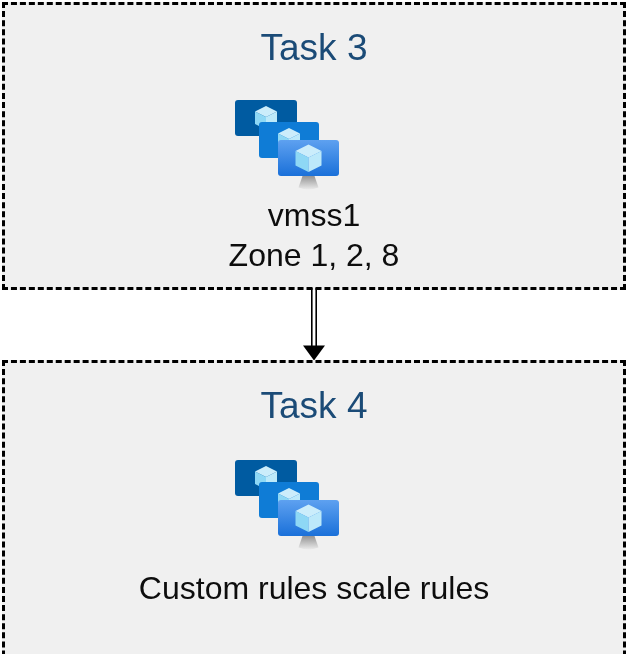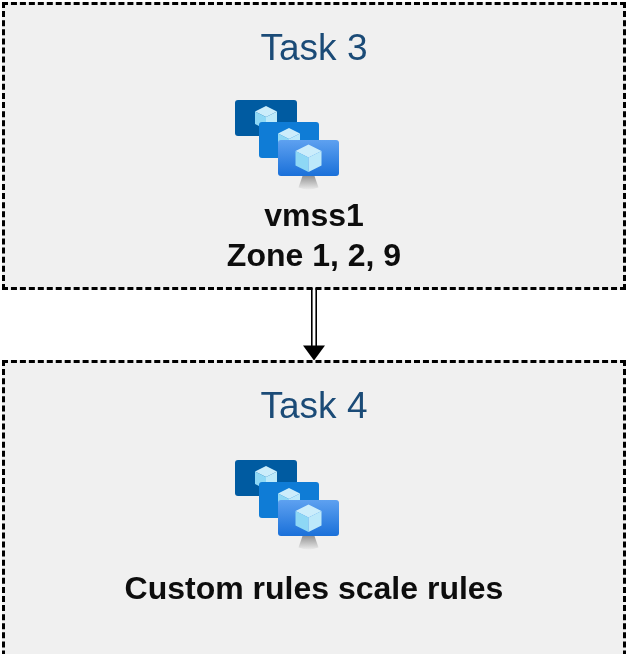--- a/index.html
+++ b/index.html
@@ -46,21 +46,20 @@
   .task-box-2 .vmss-icon { top: 97px; }
 
   .task-label {
     position: absolute;
     left: 0;
     right: 0;
     text-align: center;
     font-size: 32px;
     line-height: 1.25;
     color: #0d0d0d;
-    font-weight: bold;
   }
   .task-box-1 .task-label { top: 190px; }
   .task-box-2 .task-label { top: 205px; }
 
   .connector {
     position: absolute;
     left: 297px;
     top: 288px;
     width: 34px;
     height: 74px;
@@ -104,21 +103,21 @@
 
 <div class="canvas">
 
   <div class="task-box task-box-1">
     <div class="task-title">Task 3</div>
     <svg class="vmss-icon" viewBox="0 0 104 94">
       <use href="#vmss-icon-shape"></use>
     </svg>
     <div class="task-label">
       <div>vmss1</div>
-      <div>Zone 1, 2, 9</div>
+      <div>Zone 1, 2, 8</div>
     </div>
   </div>
 
   <svg class="connector" viewBox="0 0 34 74">
     <line x1="14.8" y1="0" x2="14.8" y2="59" stroke="#000000" stroke-width="1.6"></line>
     <line x1="19.2" y1="0" x2="19.2" y2="59" stroke="#000000" stroke-width="1.6"></line>
     <polygon points="6,57.5 28,57.5 17,72.5" fill="#000000"></polygon>
   </svg>
 
   <div class="task-box task-box-2">

